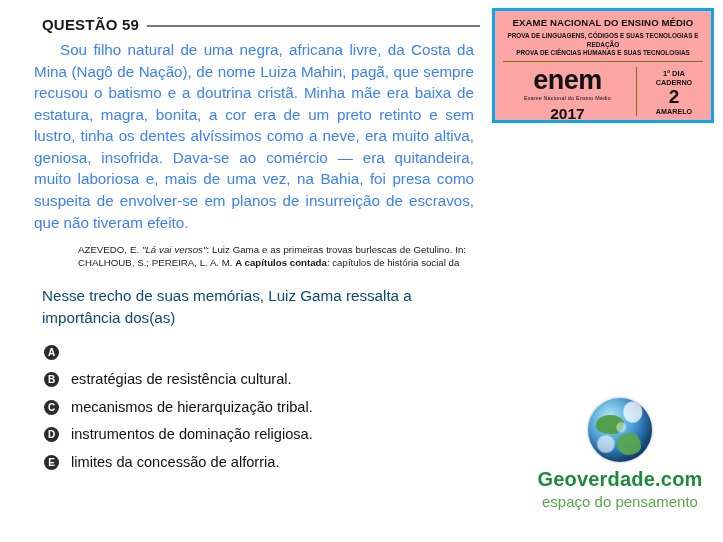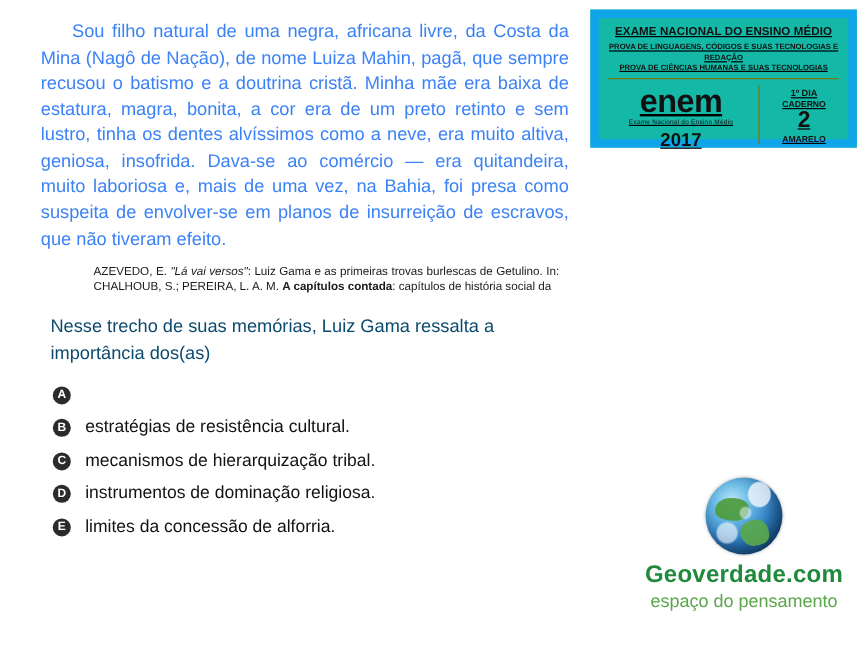--- a/index.html
+++ b/index.html
@@ -103,24 +103,23 @@
     line-height: 1.25;
   }
 
   
   #enem-card {
     position: absolute;
     left: 492px;
     top: 8px;
     width: 222px;
     height: 115px;
-    background: #14b8a6;
-    border: 7px solid #0ea5e9;
+    background: #fca5a5;
+    border: 3px solid #0ea5e9;
     box-sizing: border-box;
-    text-decoration: underline;
   }
   #enem-title {
     text-align: center;
     font-size: 9.6px;
     font-weight: bold;
     color: #111111;
     margin-top: 6px;
     letter-spacing: 0.1px;
   }
   #enem-subtitle-wrap {
@@ -256,20 +255,24 @@
     font-size: 15px;
     color: #5aa64a;
     margin-top: 2px;
   }
 </style>
 </head>
 <body>
 
 <div id="question-panel">
 
+  <div id="question-header">
+    <span id="question-label">QUESTÃO 59</span>
+    <span id="question-rule"></span>
+  </div>
 
   <p class="body-text">
     <span class="indent"></span><span>Sou filho natural de uma negra, africana livre, da Costa da Mina (Nagô de Nação), de nome Luiza Mahin, pagã, que sempre recusou o batismo e a doutrina cristã. Minha mãe era baixa de estatura, magra, bonita, a cor era de um preto retinto e sem lustro, tinha os dentes alvíssimos como a neve, era muito altiva, geniosa, insofrida. Dava-se ao comércio — era quitandeira, muito laboriosa e, mais de uma vez, na Bahia, foi presa como suspeita de envolver-se em planos de insurreição de escravos, que não tiveram efeito.</span>
   </p>
 
   <div id="source-block">
     <span>AZEVEDO, E. </span><span class="ital">"Lá vai versos"</span><span>: Luiz Gama e as primeiras trovas burlescas de Getulino. In:</span>
     <span>CHALHOUB, S.; PEREIRA, L. A. M. </span><span class="bold">A capítulos contada</span><span>: capítulos de história social da</span>
   </div>
 

